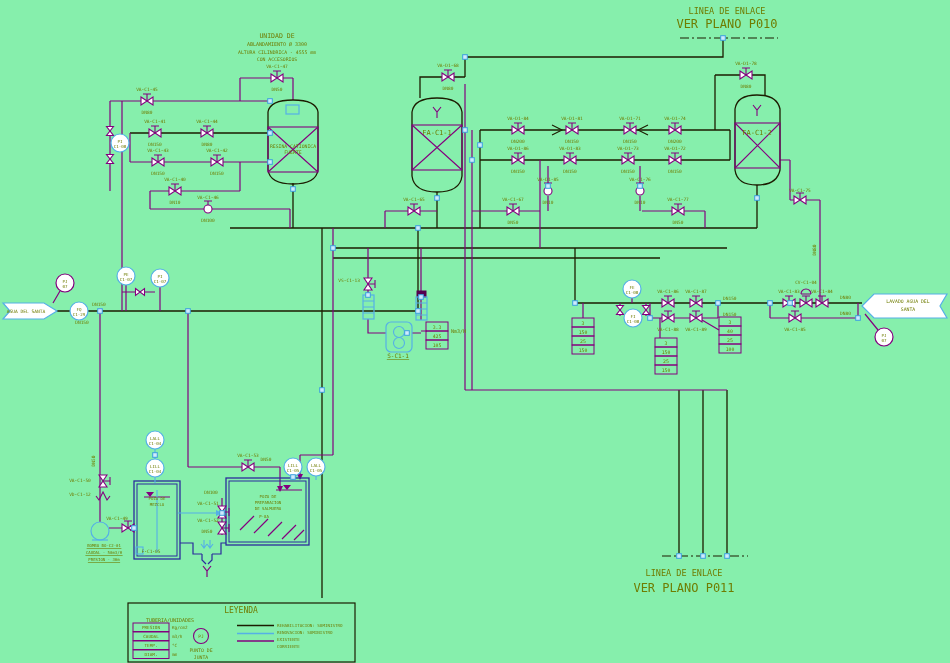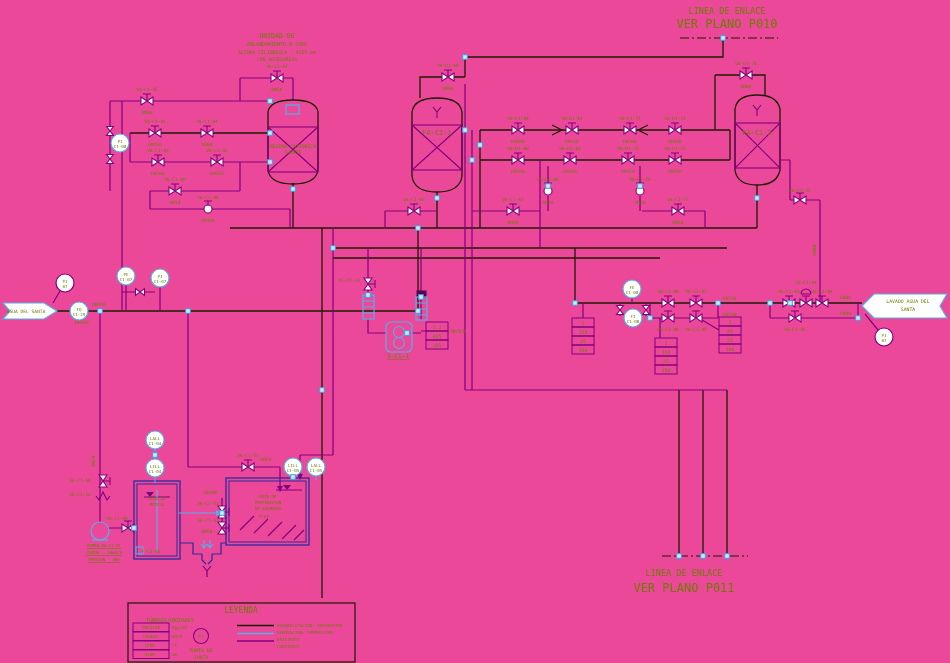--- a/index.html
+++ b/index.html
@@ -1,16 +1,16 @@
 <!DOCTYPE html>
 <html><head>
 <meta charset="utf-8">
 <style>
   html,body{margin:0;padding:0;background:#ffffff;}
-  #wrap{position:relative;width:950px;height:663px;background:#ec4899;overflow:hidden;}
+  #wrap{position:relative;width:950px;height:663px;background:#86efac;overflow:hidden;}
   svg{display:block;}
   text{font-family:"DejaVu Sans Mono",monospace;}
 </style>
 </head>
 <body>
 <div id="wrap">
 
 <svg id="cad" viewBox="0 0 950 663" width="950" height="663">
 
   <path fill="none" stroke="#1c1c00" stroke-width="1.3" d="M723 40 V57 H465 V77 M465 77 H420 V98 M715 75 V130 M715 75 H765 V95 M480 130 H730 M480 160 H730 M480 130 V228 M730 130 V160 M230 228 H757 M333 248 H727 M333 258 H660 M55 311 H418 M418 311 V228 M575 303 H862 M575 248 V303 M293 183 V228 M437 192 V228 M757 185 V228 M322 228 V598 M679 390 V553 M703 390 V553 M727 390 V553 M130 133 H268"></path>

